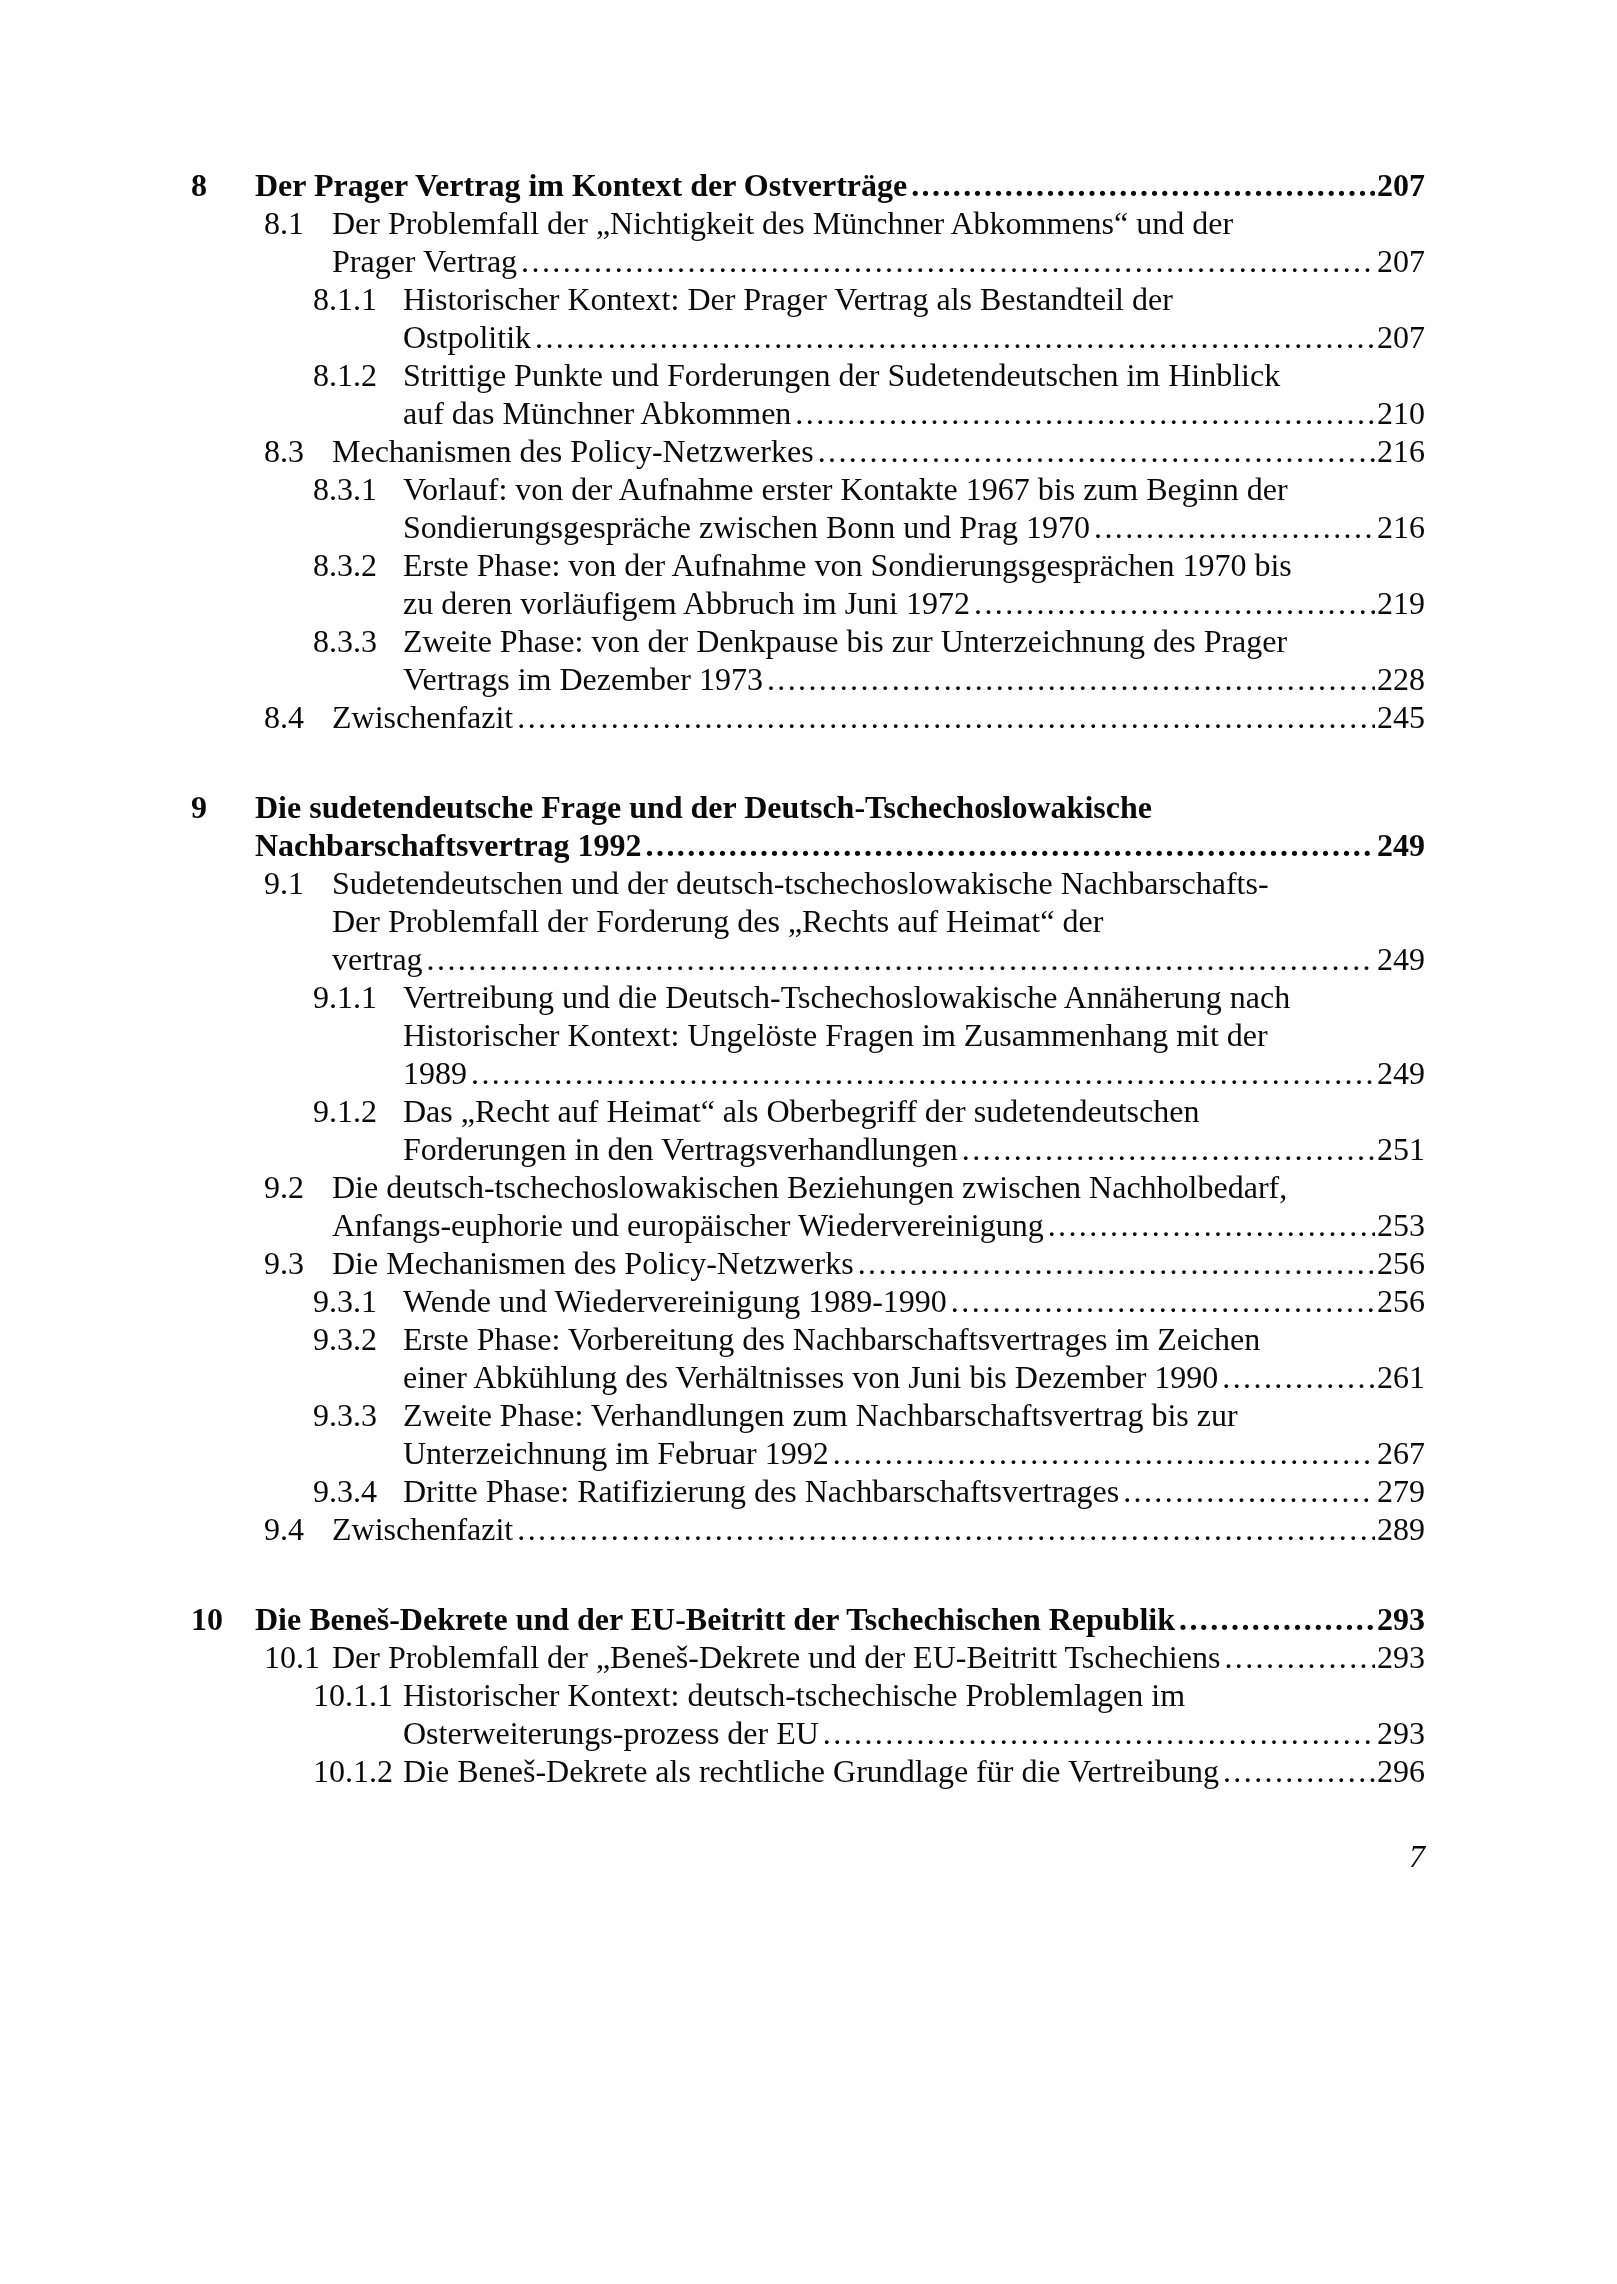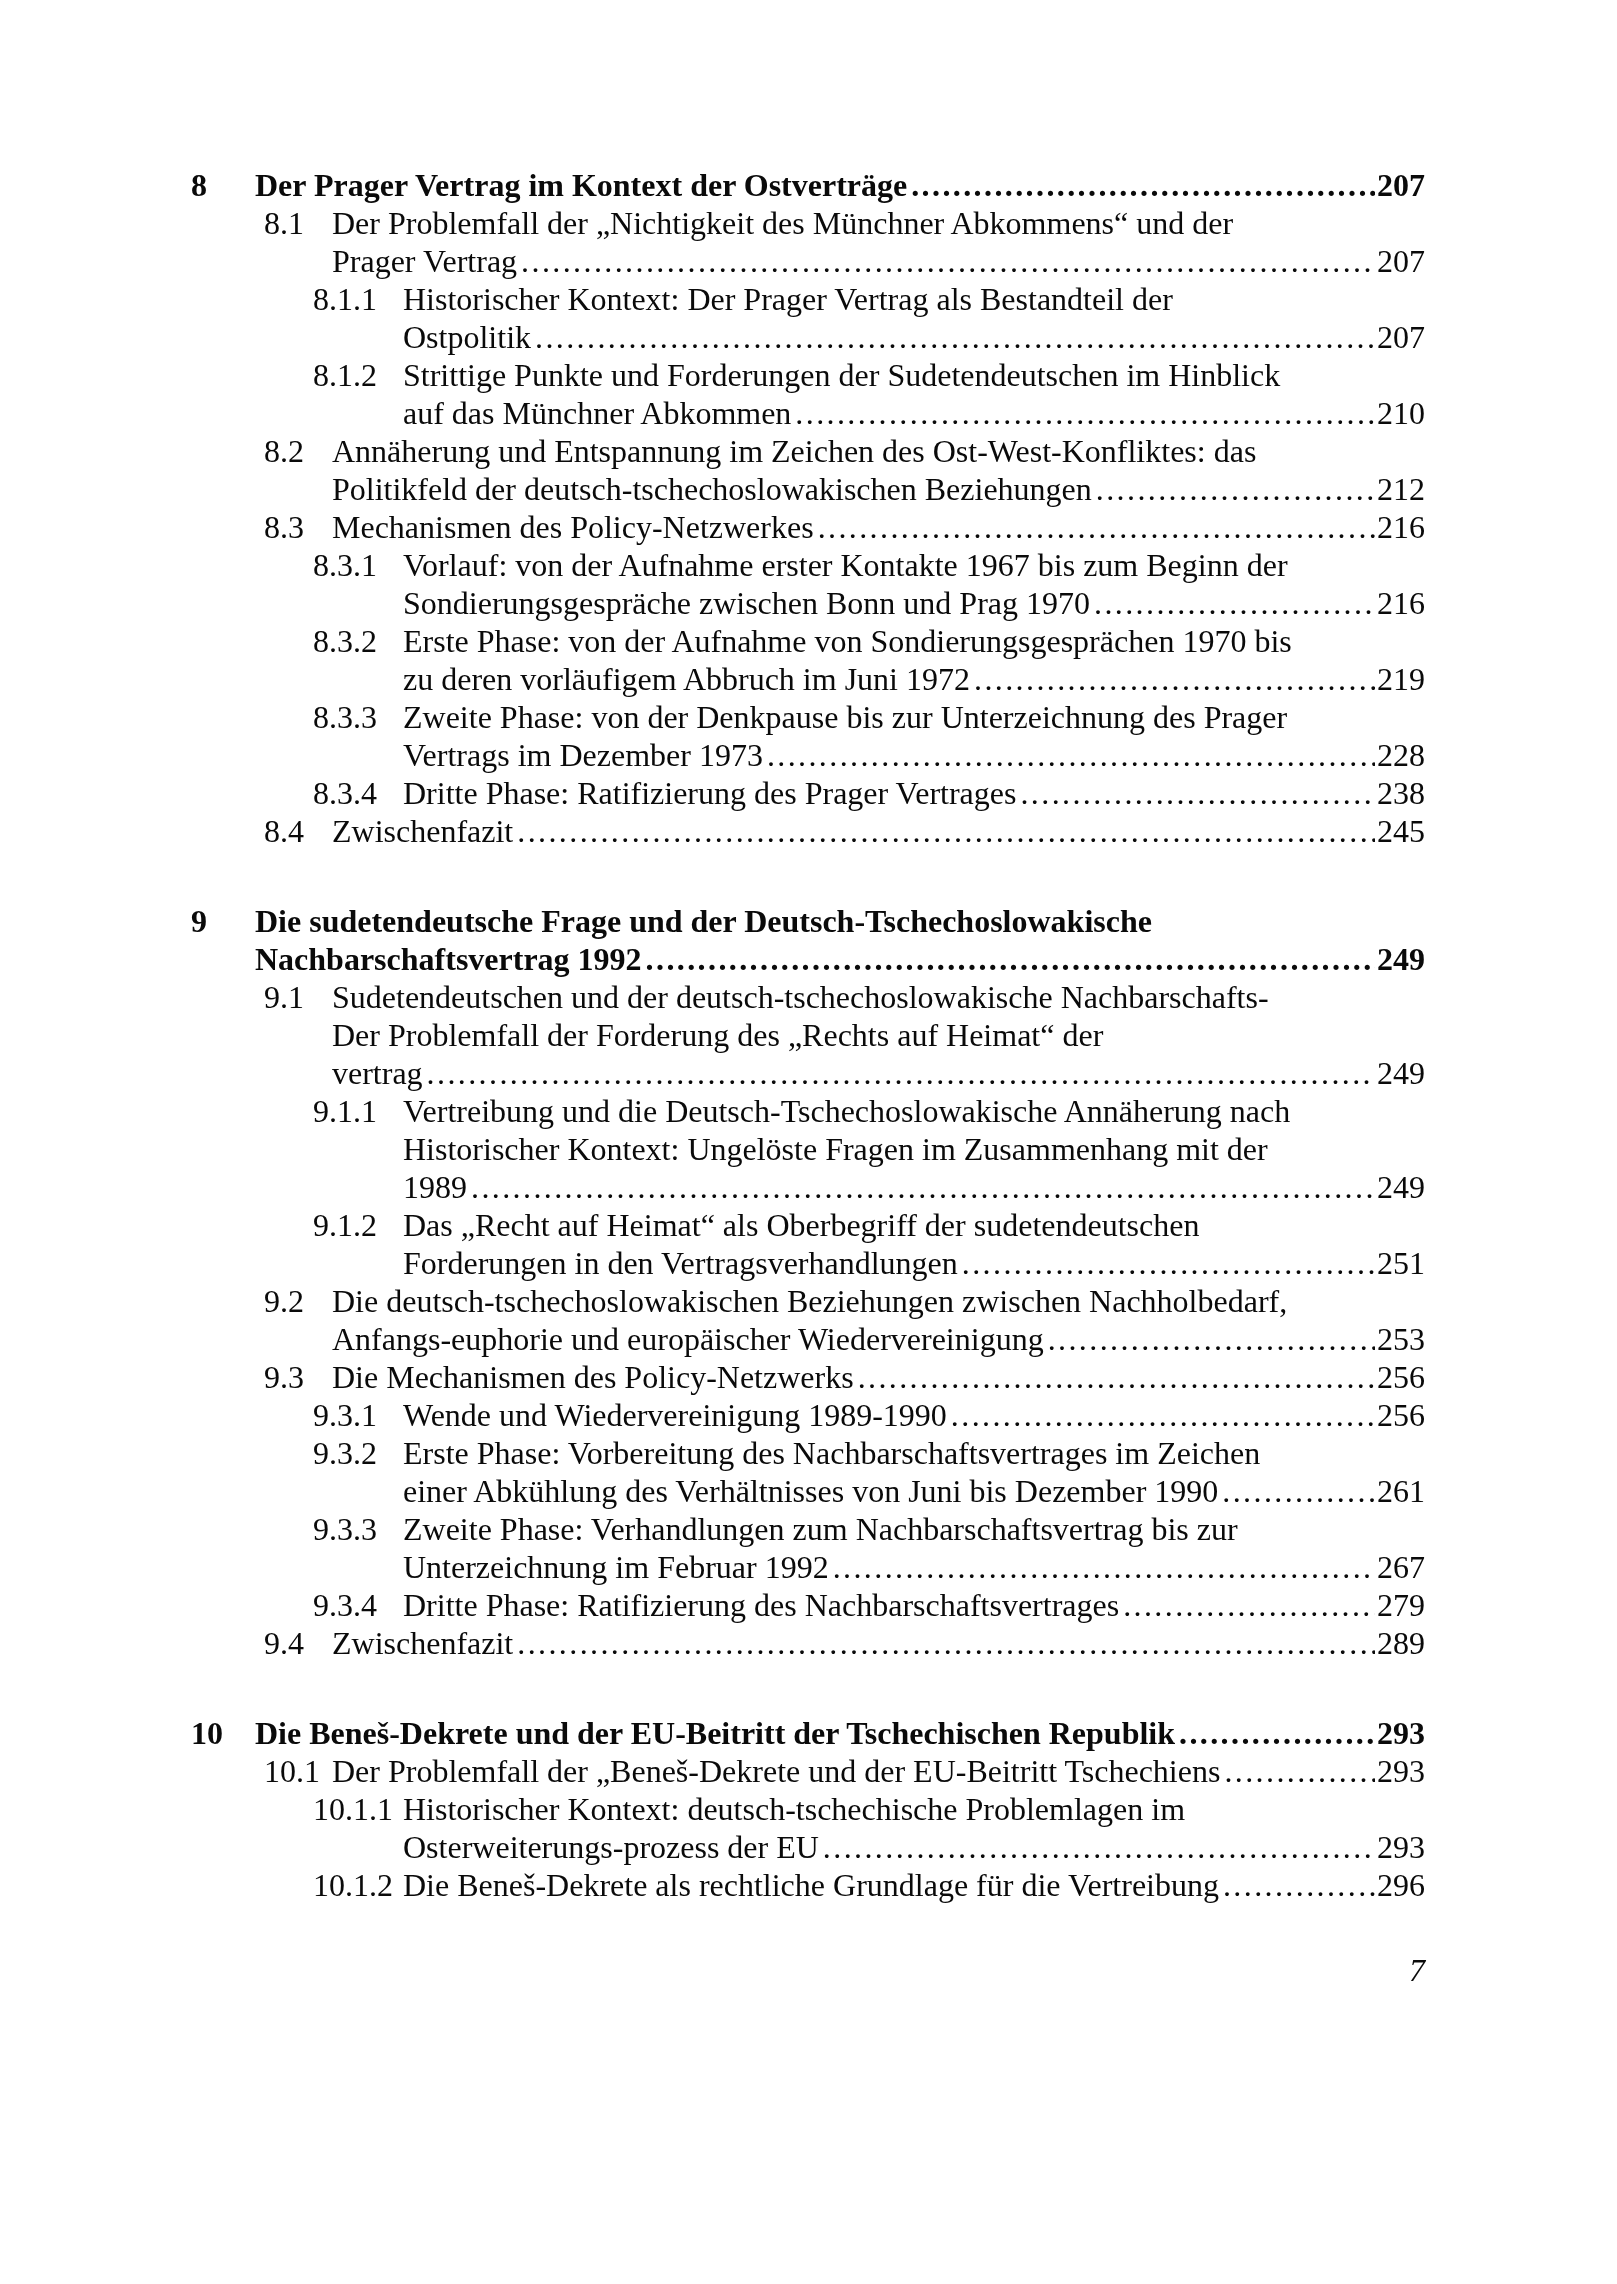--- a/index.html
+++ b/index.html
@@ -124,31 +124,20 @@
     <span class="body">
       <span class="line" style="display:block">Strittige Punkte und Forderungen der Sudetendeutschen im Hinblick</span>
       <span class="lastline">
         <span class="ltext">auf das Münchner Abkommen</span>
         <span class="leader"></span>
         <span class="page">210</span>
       </span>
     </span>
   </div>
         <div class="entry sub1">
-    <span class="num">8.2</span>
-    <span class="body">
-      <span class="line" style="display:block">Annäherung und Entspannung im Zeichen des Ost-West-Konfliktes: das</span>
-      <span class="lastline">
-        <span class="ltext">Politikfeld der deutsch-tschechoslowakischen Beziehungen</span>
-        <span class="leader"></span>
-        <span class="page">212</span>
-      </span>
-    </span>
-  </div>
-        <div class="entry sub1">
     <span class="num">8.3</span>
     <span class="body">
 
       <span class="lastline">
         <span class="ltext">Mechanismen des Policy-Netzwerkes</span>
         <span class="leader"></span>
         <span class="page">216</span>
       </span>
     </span>
   </div>
@@ -175,31 +164,20 @@
     </span>
   </div>
         <div class="entry sub2">
     <span class="num">8.3.3</span>
     <span class="body">
       <span class="line" style="display:block">Zweite Phase: von der Denkpause bis zur Unterzeichnung des Prager</span>
       <span class="lastline">
         <span class="ltext">Vertrags im Dezember 1973</span>
         <span class="leader"></span>
         <span class="page">228</span>
-      </span>
-    </span>
-  </div>
-        <div class="entry sub2">
-    <span class="num">8.3.4</span>
-    <span class="body">
-
-      <span class="lastline">
-        <span class="ltext">Dritte Phase: Ratifizierung des Prager Vertrages</span>
-        <span class="leader"></span>
-        <span class="page">238</span>
       </span>
     </span>
   </div>
         <div class="entry sub1">
     <span class="num">8.4</span>
     <span class="body">
 
       <span class="lastline">
         <span class="ltext">Zwischenfazit</span>
         <span class="leader"></span>

